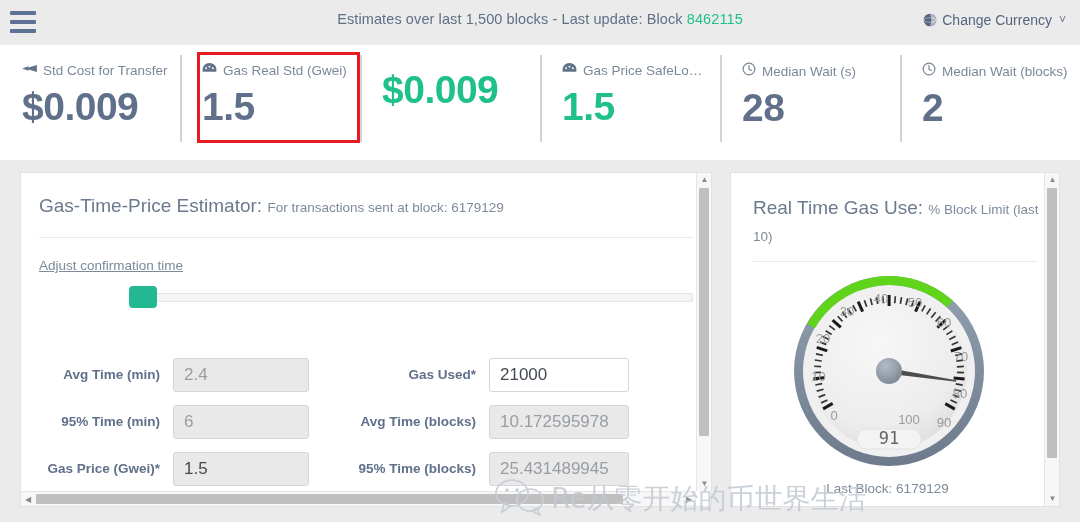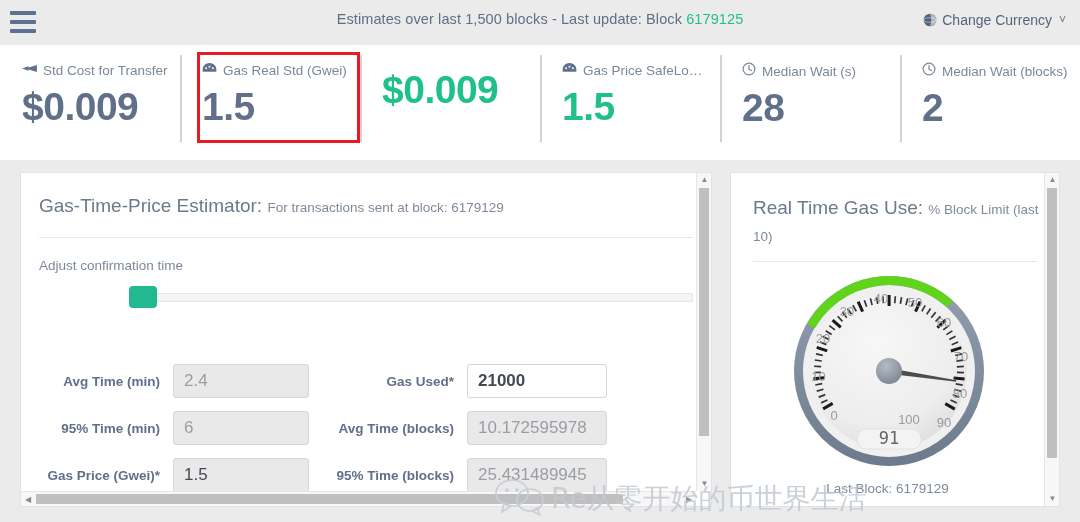--- a/index.html
+++ b/index.html
@@ -75,47 +75,47 @@
     position:absolute; left:20px; top:12px; width:692px; height:335px;
     background:#ffffff; border:1px solid #e2e2e2;
     overflow:hidden;
   }
   .card-title {
     margin:22px 0 0 18px; font-size:19px; color:#6b7a8d; font-weight:400;
   }
   .card-title .sub { font-size:13.5px; color:#7e8b9b; }
   .hr { height:1px; background:#e8e8e8; margin:20px 18px 0 18px; }
 
-  .adjust-label { margin:20px 0 0 18px; font-size:13.5px; color:#7d8a99; }
+  .adjust-label { margin:20px 0 0 18px; font-size:13.5px; color:#7d8a99;text-decoration:underline; }
 
   .slider-wrap { position:relative; margin:13px 18px 0 18px; height:22px; }
   .slider-track {
     position:absolute; left:92px; right:0; top:7px; height:9px;
     background:#f2f4f6; border:1px solid #e2e5e8; border-radius:1px;
   }
   .slider-handle {
     position:absolute; left:90px; top:0; width:28px; height:22px;
     background:#23b892; border-radius:4px; cursor:pointer;
   }
 
   .formgrid {
     position:absolute; left:0; top:178px; width:1000px;
   }
-  .formrow { display:flex; align-items:flex-end; height:47px; }
+  .formrow { display:flex; align-items:center; height:47px;gap:22px; }
   .fg { display:flex; align-items:center; }
   .fg-label {
     width:152px; text-align:right; padding-right:13px;
     font-size:13.5px; color:#60708a; font-weight:bold;
   }
   .fg-input {
     width:136px; height:34px; border:1px solid #d6d6d6; border-radius:3px;
     background:#e9e9e9; color:#999ea4; font-size:17px;
     padding:0 10px; line-height:32px; font-family:"Liberation Sans", sans-serif;
   }
-  .fg-input.editable { background:#ffffff; color:#444a52;font-weight:bold; }
+  .fg-input.editable { background:#ffffff; color:#444a52; }
   .fg-input.active { background:#e9e9e9; color:#444a52; }
   .fg2 .fg-label { width:158px; }
   .fg2 .fg-input { width:140px; }
 
   
   .vscroll {
     position:absolute; right:0; top:0; width:15px; bottom:15px;
     background:#f7f7f7; border-left:1px solid #e6e6e6;
   }
   .vscroll .arr-up, .vscroll .arr-dn {
@@ -176,21 +176,21 @@
 
 <div id="app">
 
   <div class="topbar">
     <div class="hamburger">
       <span></span>
         <span></span>
         <span></span>
     </div>
     <div class="topbar-center">
-      <span>Estimates over last 1,500 blocks - Last update: Block </span><span class="blocknum">6179125</span>
+      <span>Estimates over last 1,500 blocks - Last update: Block </span><span class="blocknum">8462115</span>
     </div>
     <div class="topbar-right">
       <span class="globe-ic">
         <svg width="14" height="14" viewBox="0 0 16 16">
           <circle cx="8" cy="8" r="7.2" fill="#55657d"></circle>
           <path d="M8 1 A7 7 0 0 1 8 15 A4 9 0 0 0 8 1 Z" fill="#ffffff" opacity=".55"></path>
           <ellipse cx="8" cy="8" rx="7.2" ry="2.6" fill="none" stroke="#ffffff" stroke-width="0.9" opacity=".55"></ellipse>
         </svg>
       </span>
       <span>Change Currency</span>

